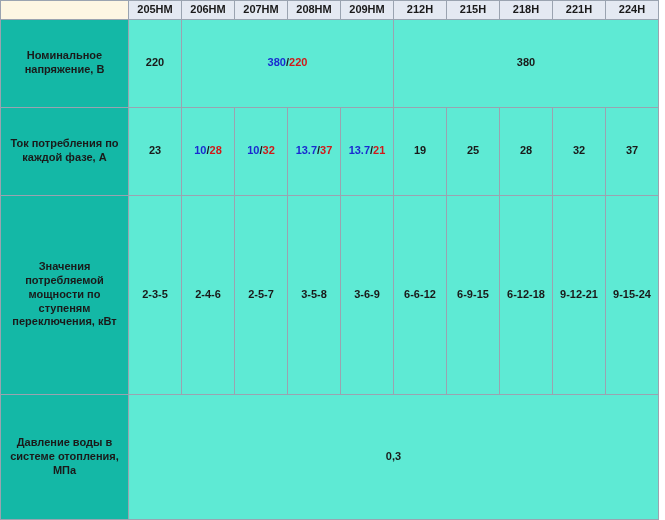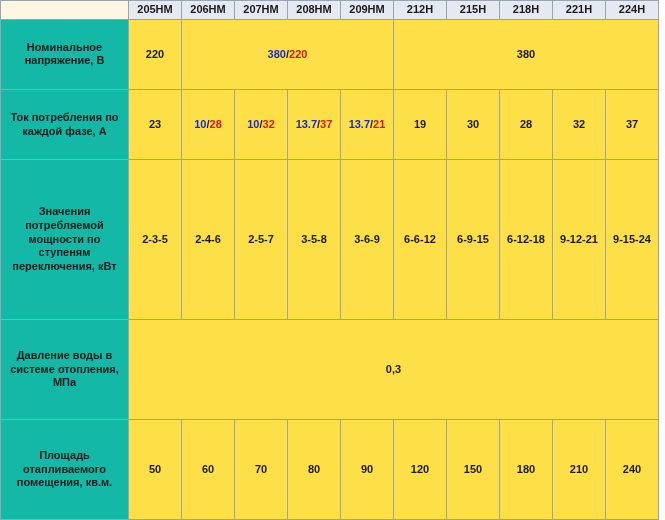--- a/index.html
+++ b/index.html
@@ -39,21 +39,21 @@
   }
   th.corner {
     background: #fdf6e3;
   }
   th.model {
     background: #e4e9f2;
     font-weight: bold;
     font-size: 11px;
   }
   td.val {
-    background: #fde047;
+    background: #5eead4;
     font-weight: bold;
   }
   .blue { color: #1a2ad0; }
   .red  { color: #d01a1a; }
   .sep  { color: #1a1a1a; }
   col.c0 { width: 128px; }
   col.cm { width: 53px; }
 </style>
 </head>
 <body>
@@ -95,21 +95,21 @@
         <td class="val" colspan="5">380</td>
       </tr>
       <tr>
         <td class="label">Ток потребления по каждой фазе, А</td>
         <td class="val">23</td>
         <td class="val"><span class="blue">10</span><span class="sep">/</span><span class="red">28</span></td>
         <td class="val"><span class="blue">10</span><span class="sep">/</span><span class="red">32</span></td>
         <td class="val"><span class="blue">13.7</span><span class="sep">/</span><span class="red">37</span></td>
         <td class="val"><span class="blue">13.7</span><span class="sep">/</span><span class="red">21</span></td>
         <td class="val">19</td>
-        <td class="val">30</td>
+        <td class="val">25</td>
         <td class="val">28</td>
         <td class="val">32</td>
         <td class="val">37</td>
       </tr>
       <tr>
         <td class="label">Значения потребляемой мощности по ступеням переключения, кВт</td>
         <td class="val">2-3-5</td>
         <td class="val">2-4-6</td>
         <td class="val">2-5-7</td>
         <td class="val">3-5-8</td>
@@ -117,27 +117,14 @@
         <td class="val">6-6-12</td>
         <td class="val">6-9-15</td>
         <td class="val">6-12-18</td>
         <td class="val">9-12-21</td>
         <td class="val">9-15-24</td>
       </tr>
       <tr>
         <td class="label">Давление воды в системе отопления, МПа</td>
         <td class="val" colspan="10">0,3</td>
       </tr>
-      <tr>
-        <td class="label">Площадь отапливаемого помещения, кв.м.</td>
-        <td class="val">50</td>
-        <td class="val">60</td>
-        <td class="val">70</td>
-        <td class="val">80</td>
-        <td class="val">90</td>
-        <td class="val">120</td>
-        <td class="val">150</td>
-        <td class="val">180</td>
-        <td class="val">210</td>
-        <td class="val">240</td>
-      </tr>
     </tbody>
 </table>
 
 </body></html>

